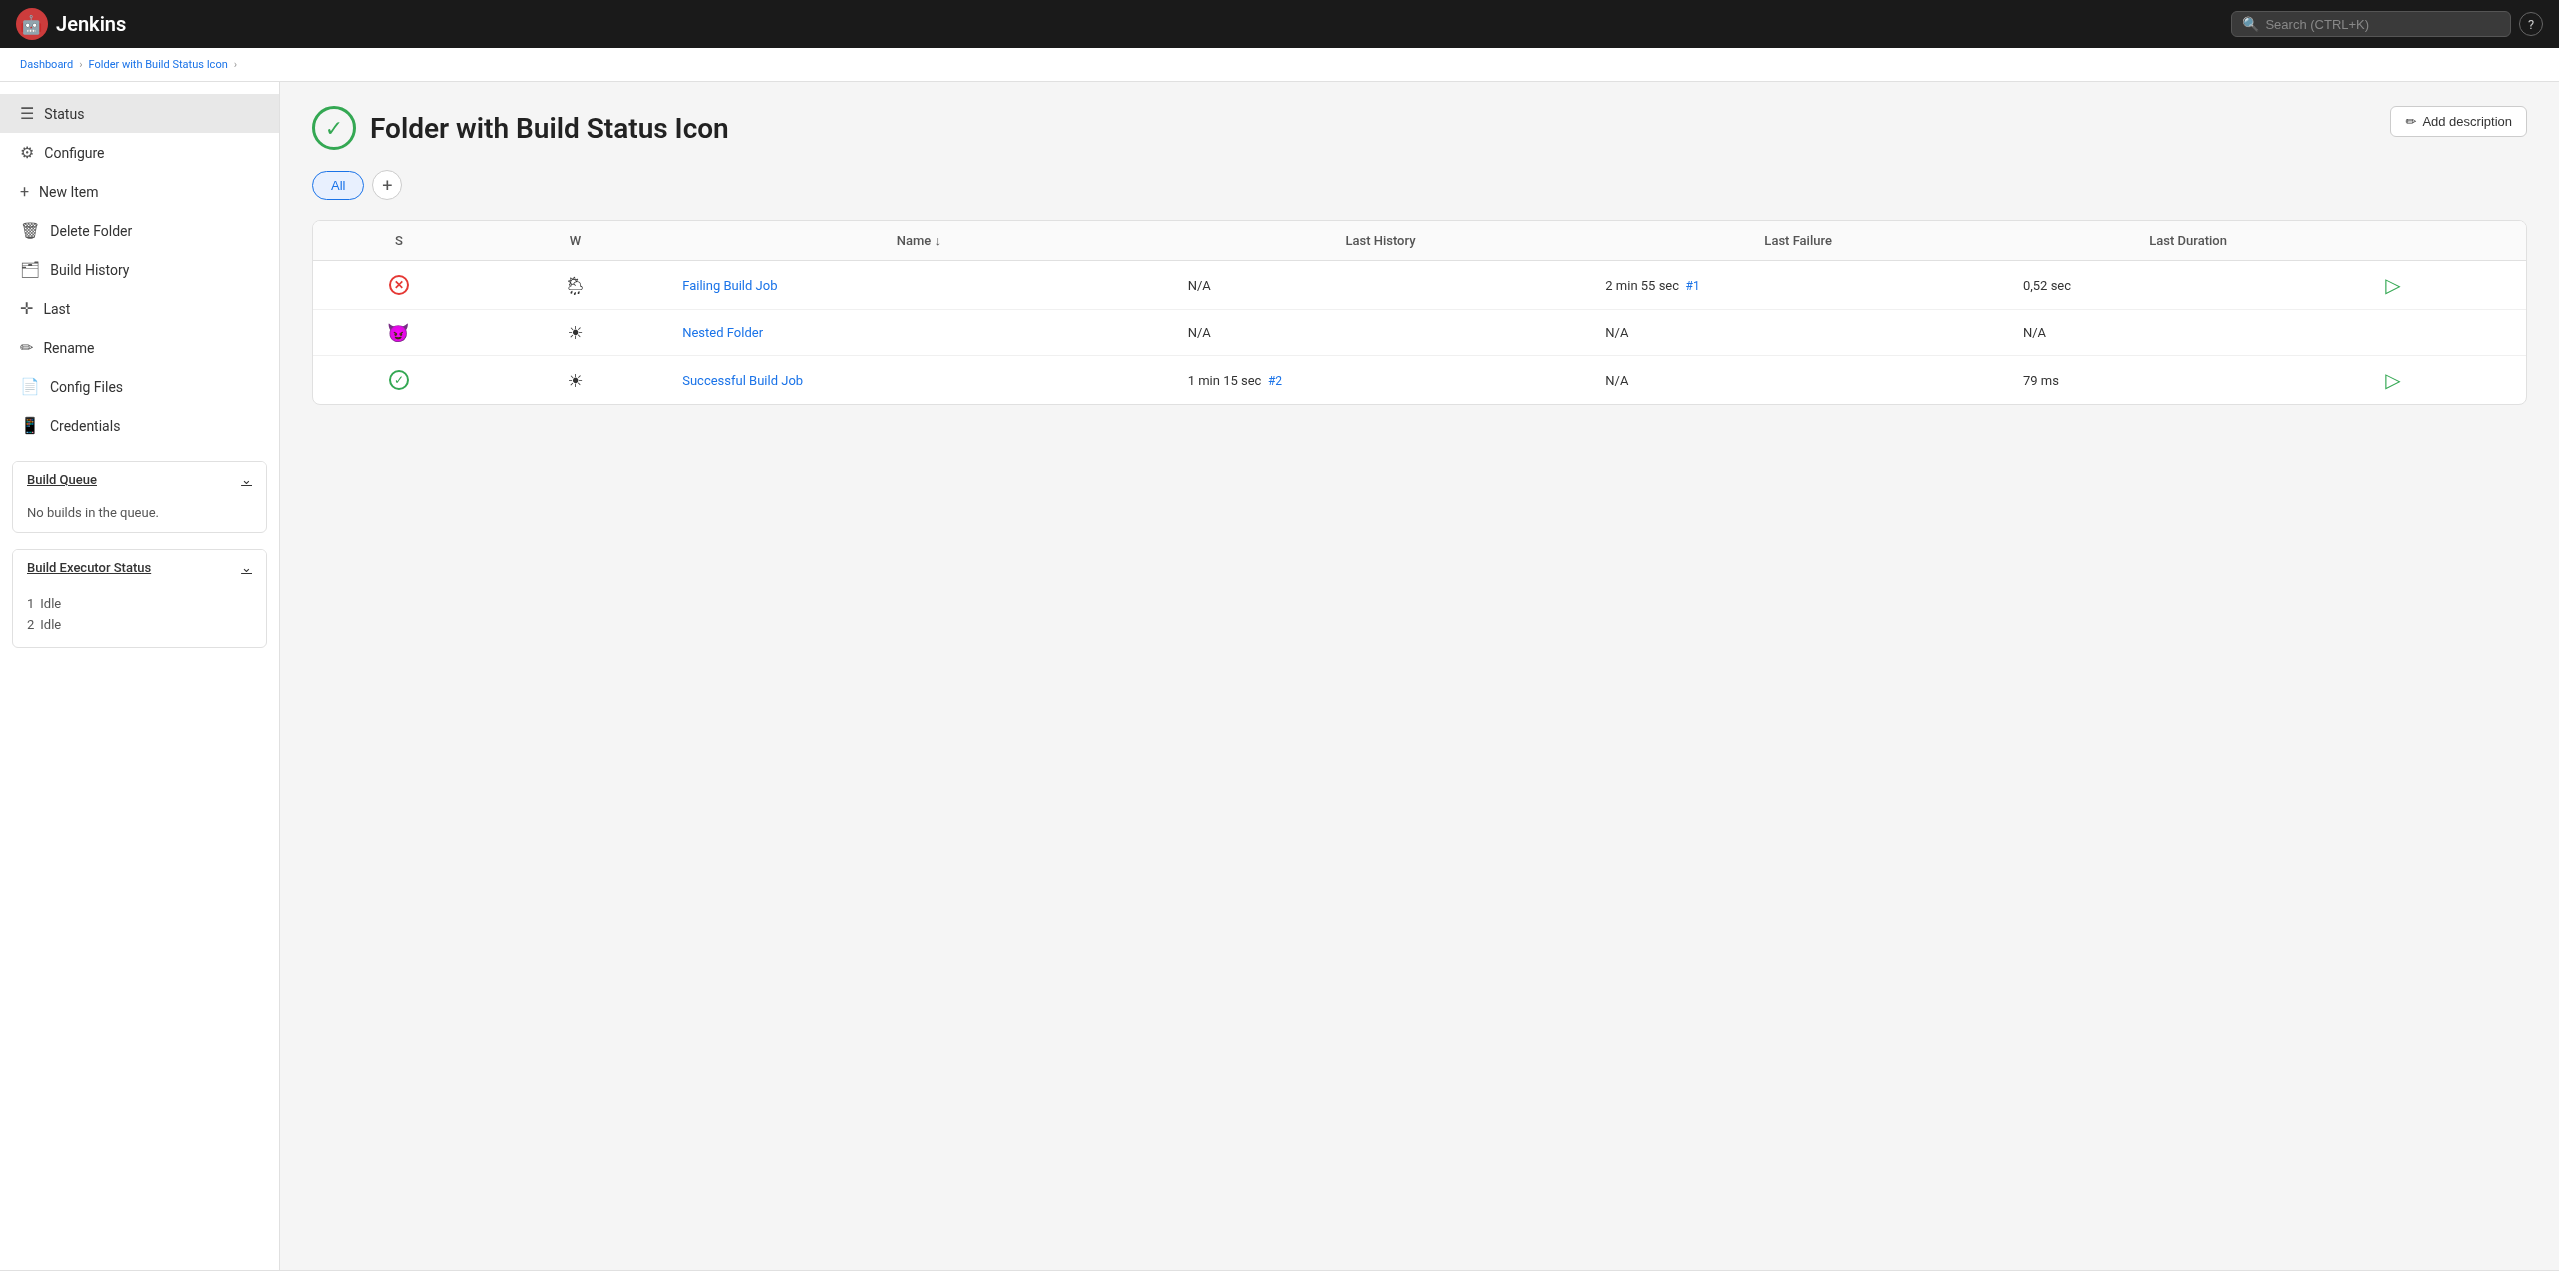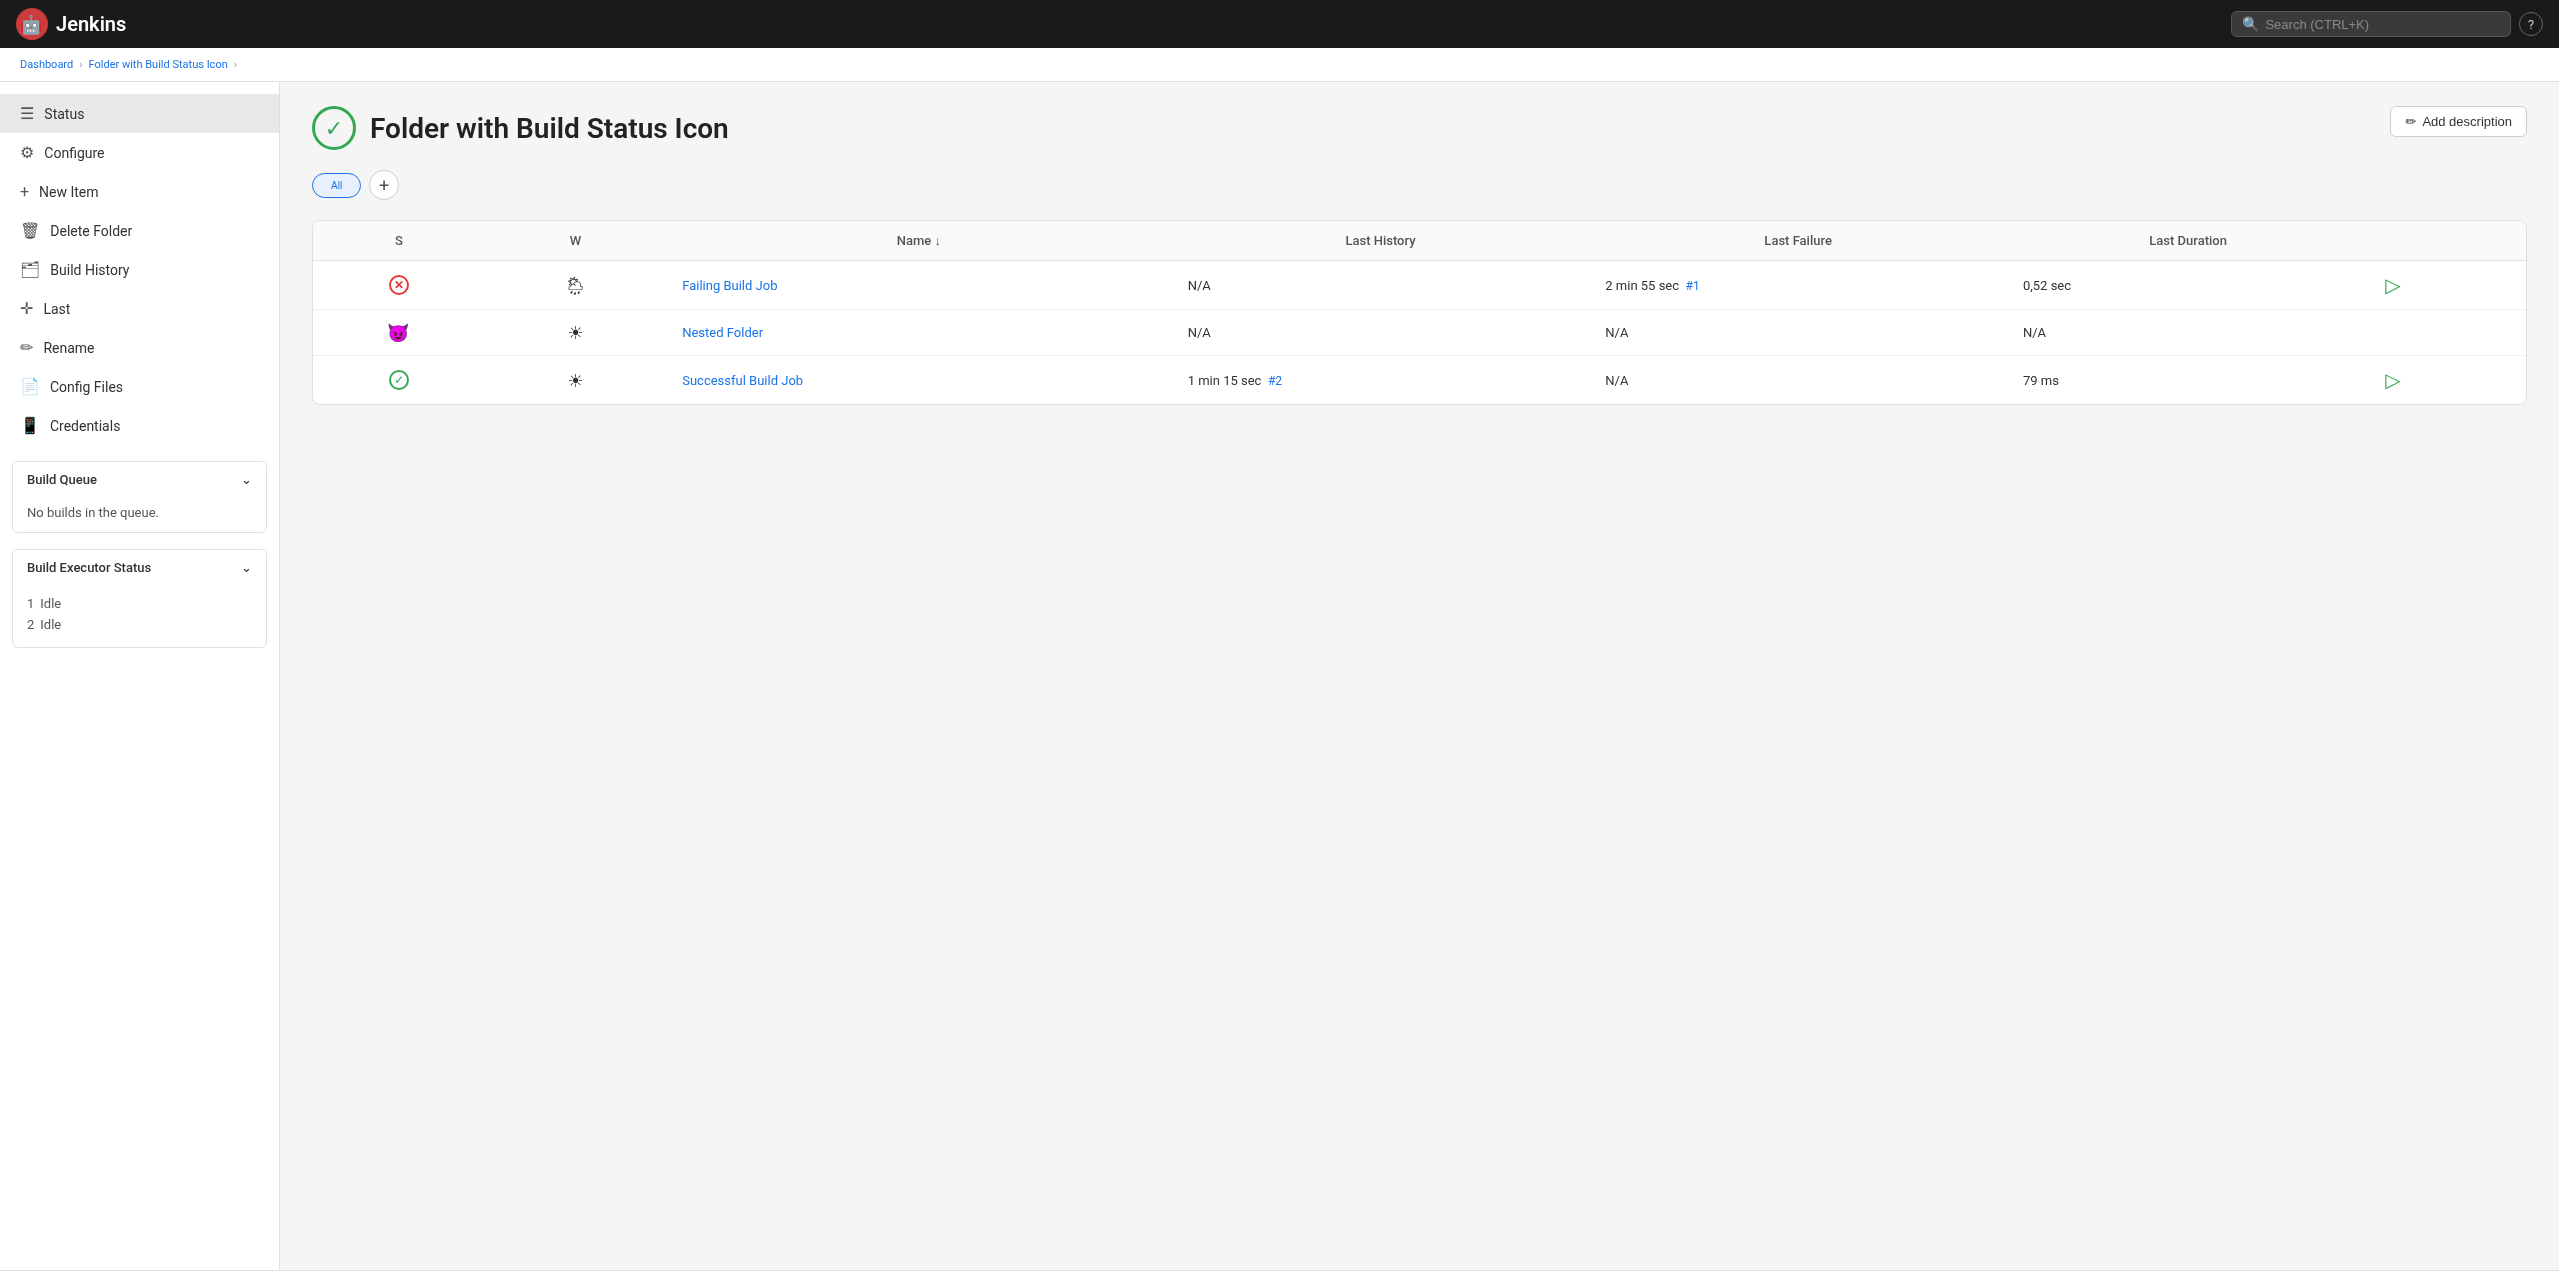--- a/index.html
+++ b/index.html
@@ -123,20 +123,21 @@
     }
     .sidebar-section-header {
       display: flex;
       align-items: center;
       justify-content: space-between;
       padding: 10px 14px;
       font-size: 13px;
       font-weight: 500;
       cursor: pointer;
       background: #fff;
+      text-decoration: underline;
     }
     .sidebar-section-content {
       padding: 8px 14px 12px;
       font-size: 13px;
       color: #555;
     }
     .executor-row {
       display: flex;
       gap: 6px;
       padding: 3px 0;
@@ -197,21 +198,21 @@
       align-items: center;
       gap: 8px;
       margin-bottom: 20px;
     }
     .tab-btn {
       padding: 6px 18px;
       border-radius: 20px;
       border: 1px solid #ccc;
       background: #fff;
       cursor: pointer;
-      font-size: 10px;
+      font-size: 13px;
       color: #333;
     }
     .tab-btn.active {
       background: #e8f0fe;
       border-color: #1a73e8;
       color: #1a73e8;
     }
     .tab-add {
       width: 30px;
       height: 30px;

